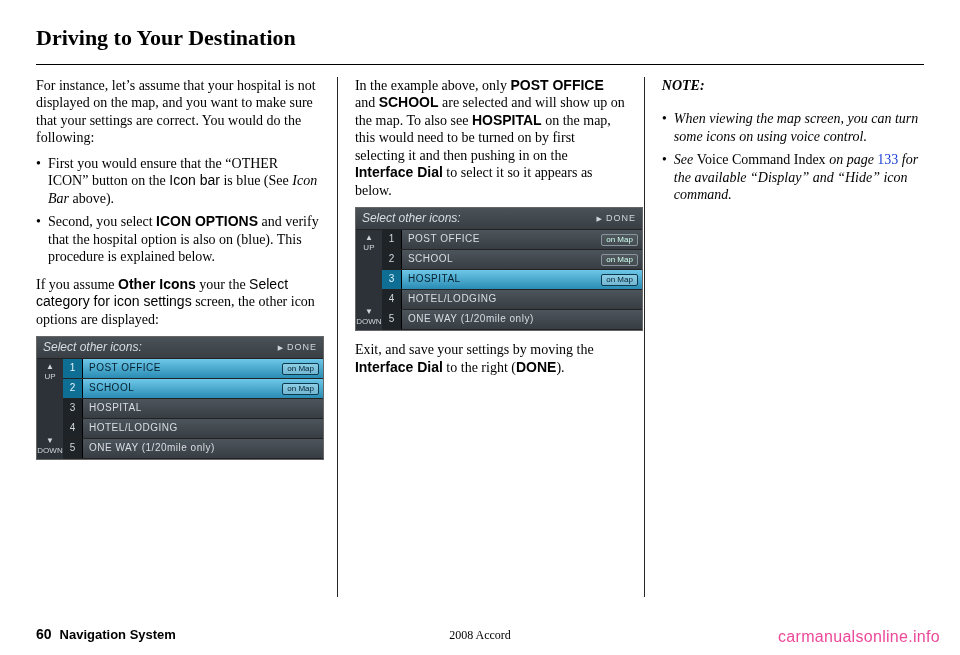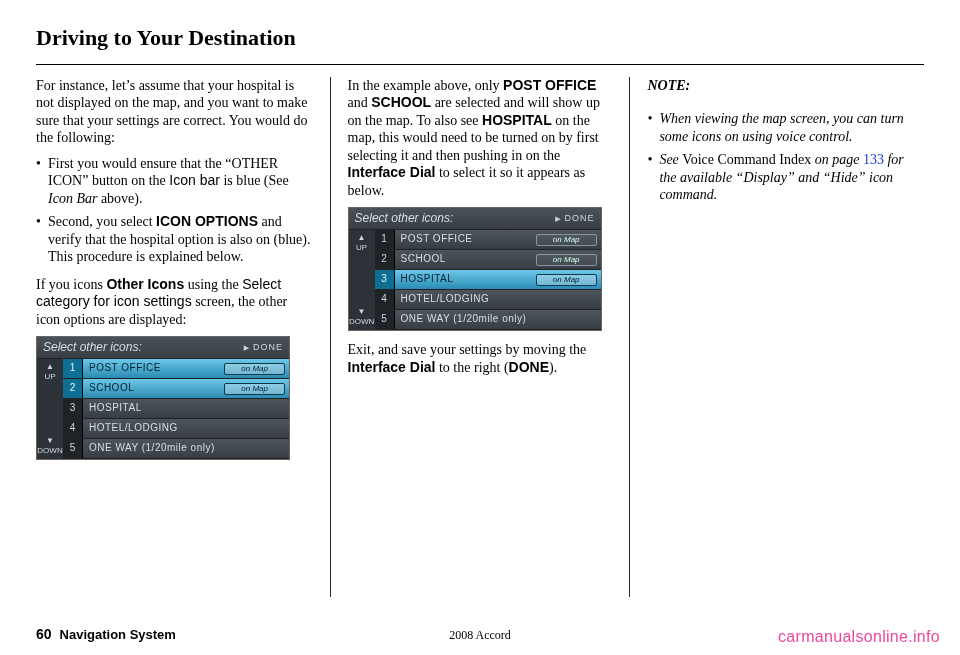--- a/index.html
+++ b/index.html
@@ -62,21 +62,21 @@
   .watermark {
     position: absolute;
     right: 20px; bottom: 8px;
     color: #ec4899;
     font-family: Arial, sans-serif;
     font-size: 16px;
     letter-spacing: .3px;
   }
   
   .nav {
-    width: 254px;
+    width: 288px;
     border: 1px solid #666;
     background: #3a3f44;
     margin: 4px 0 10px 0;
     font-family: Arial, Helvetica, sans-serif;
     color: #d8dee4;
     font-size: 11px;
   }
   .nav-header {
     display:flex; justify-content: space-between; align-items:center;
     background: linear-gradient(#4a5258,#383e44);
@@ -104,22 +104,22 @@
   .nav-row.sel { background: linear-gradient(#6ec7e8,#2a8cb4); color:#06212e; }
   .nav-row .num {
     width: 20px; text-align:center;
     background:#1e2327; color:#cfd7dd;
     font-size:10px; height:100%; display:flex; align-items:center; justify-content:center;
     border-right:1px solid #000;
   }
   .nav-row.sel .num { background:#0f6e94; color:#dff4fc;}
   .nav-row .txt { flex:1; padding-left:6px; letter-spacing:.5px; font-size:10px;}
   .nav-row .tag {
-    font-size:8px; padding:0 16px; margin-right:4px;
-    border:1px solid #89959e; border-radius:2px; color:#cfe; background:rgba(255,255,255,.05);font-style:italic;
+    font-size:8px; padding:0 4px; margin-right:4px;
+    border:1px solid #89959e; border-radius:2px; color:#cfe; background:rgba(255,255,255,.05);
   }
   .nav-row.sel .tag { border-color:#0b3a4c; color:#052330; background:rgba(255,255,255,.3);}
 </style>
 </head>
 <body>
 
 <div class="page-title">Driving to Your Destination</div>
 <div class="rule"></div>
 
 <div class="cols">
@@ -128,21 +128,21 @@
     <p>For instance, let’s assume that your hospital is not displayed on the map, and you want to make sure that your settings are correct. You would do the following:</p>
     <ul class="bul">
       <li>
         <span>First you would ensure that the “OTHER ICON” button on the </span><span class="sans">Icon bar</span><span> is blue (See </span><span class="italic">Icon Bar</span><span> above).</span>
       </li>
       <li>
         <span>Second, you select </span><span class="sans-bold">ICON OPTIONS</span><span> and verify that the hospital option is also on (blue). This procedure is explained below.</span>
       </li>
     </ul>
     <p>
-      <span>If you icons </span><span class="sans-bold">Other Icons</span><span> using the </span><span class="sans">Select category for icon settings</span><span> screen, the other icon options are displayed:</span>
+      <span>If you assume </span><span class="sans-bold">Other Icons</span><span> your the </span><span class="sans">Select category for icon settings</span><span> screen, the other icon options are displayed:</span>
     </p>
 
     <div class="nav">
       <div class="nav-header">
         <span>Select other icons:</span>
         <span class="done">DONE</span>
       </div>
       <div class="nav-body">
         <div class="nav-side">
           <div class="arr">

